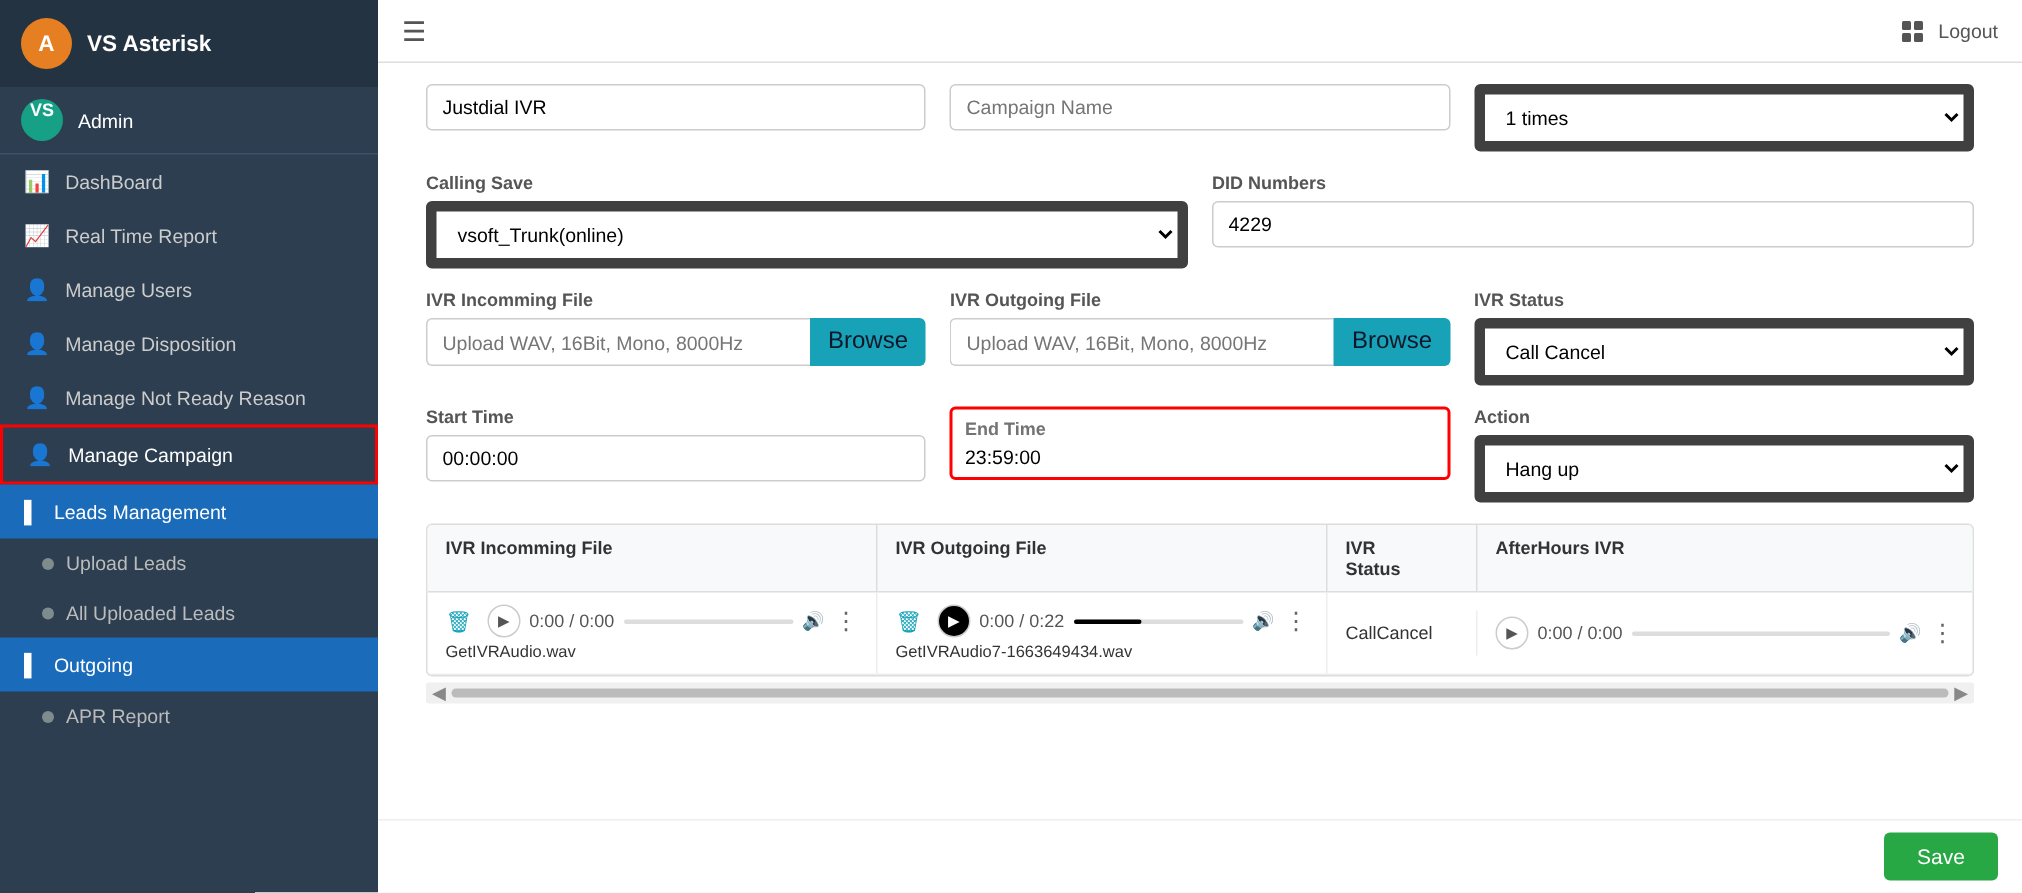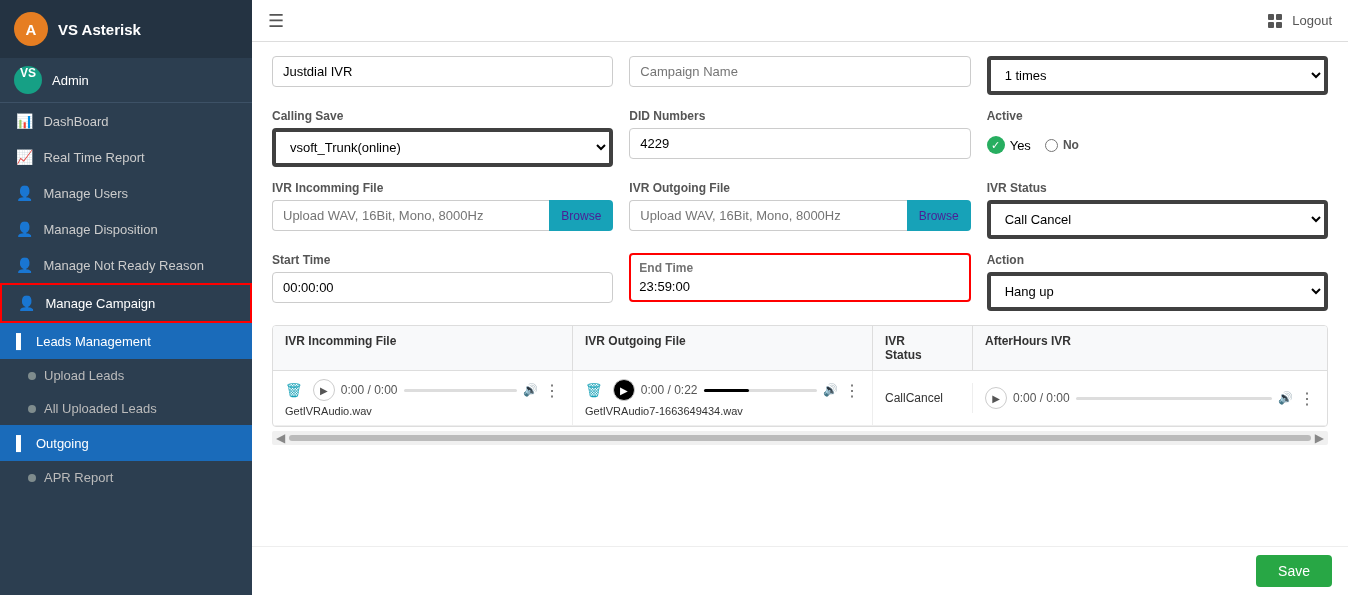--- a/index.html
+++ b/index.html
@@ -93,21 +93,21 @@
 
     
     .main {
       flex: 1;
       display: flex;
       flex-direction: column;
       overflow: hidden;
     }
     .content {
       flex: 1;
-      padding: 14px 20px;
+      padding: 14px 32px;
       overflow-y: auto;
       background: #fff;
     }
 
     
     .form-row {
       display: flex;
       gap: 16px;
       margin-bottom: 14px;
       align-items: flex-start;
@@ -128,43 +128,43 @@
       padding: 7px 10px;
       border: 1px solid #ccc;
       border-radius: 4px;
       font-size: 13px;
       outline: none;
       background: #fff;
     }
     .form-select {
       width: 100%;
       padding: 7px 10px;
-      border: 4px solid #404040;
+      border: 7px solid #404040;
       border-radius: 4px;
       font-size: 13px;
       background: #fff;
       appearance: auto;
     }
     .input-with-btn {
       display: flex;
       gap: 0;
     }
     .input-with-btn input {
       flex: 1;
       border-radius: 4px 0 0 4px;
       border-right: none;
     }
     .browse-btn {
       background: #17a2b8;
-      color: #4c1d95;
+      color: #0f172a;
       border: none;
       padding: 7px 12px;
       cursor: pointer;
       border-radius: 0 4px 4px 0;
-      font-size: 12px;
+      font-size: 16px;
     }
 
     
     .radio-group {
       display: flex;
       align-items: center;
       gap: 14px;
       padding: 8px 0;
     }
     .radio-label {
@@ -389,33 +389,20 @@
     <div class="form-row">
       <div class="form-group">
         <label>Calling Save</label>
         <select class="form-select">
           <option>vsoft_Trunk(online)</option>
         </select>
       </div>
       <div class="form-group">
         <label>DID Numbers</label>
         <input class="form-control" type="text" value="4229" style="">
-      </div>
-      <div class="form-group">
-        <label>Active</label>
-        <div class="radio-group">
-          <div class="radio-yes">
-            <div class="check-circle">✓</div>
-            <span>Yes</span>
-          </div>
-          <label class="radio-label">
-            <input type="radio" style="">
-            <span>No</span>
-          </label>
-        </div>
       </div>
     </div>
 
     <div class="form-row">
       <div class="form-group">
         <label>IVR Incomming File</label>
         <div class="input-with-btn">
           <input class="form-control" type="text" placeholder="Upload WAV, 16Bit, Mono, 8000Hz" style="">
           <button class="browse-btn">Browse</button>
         </div>

